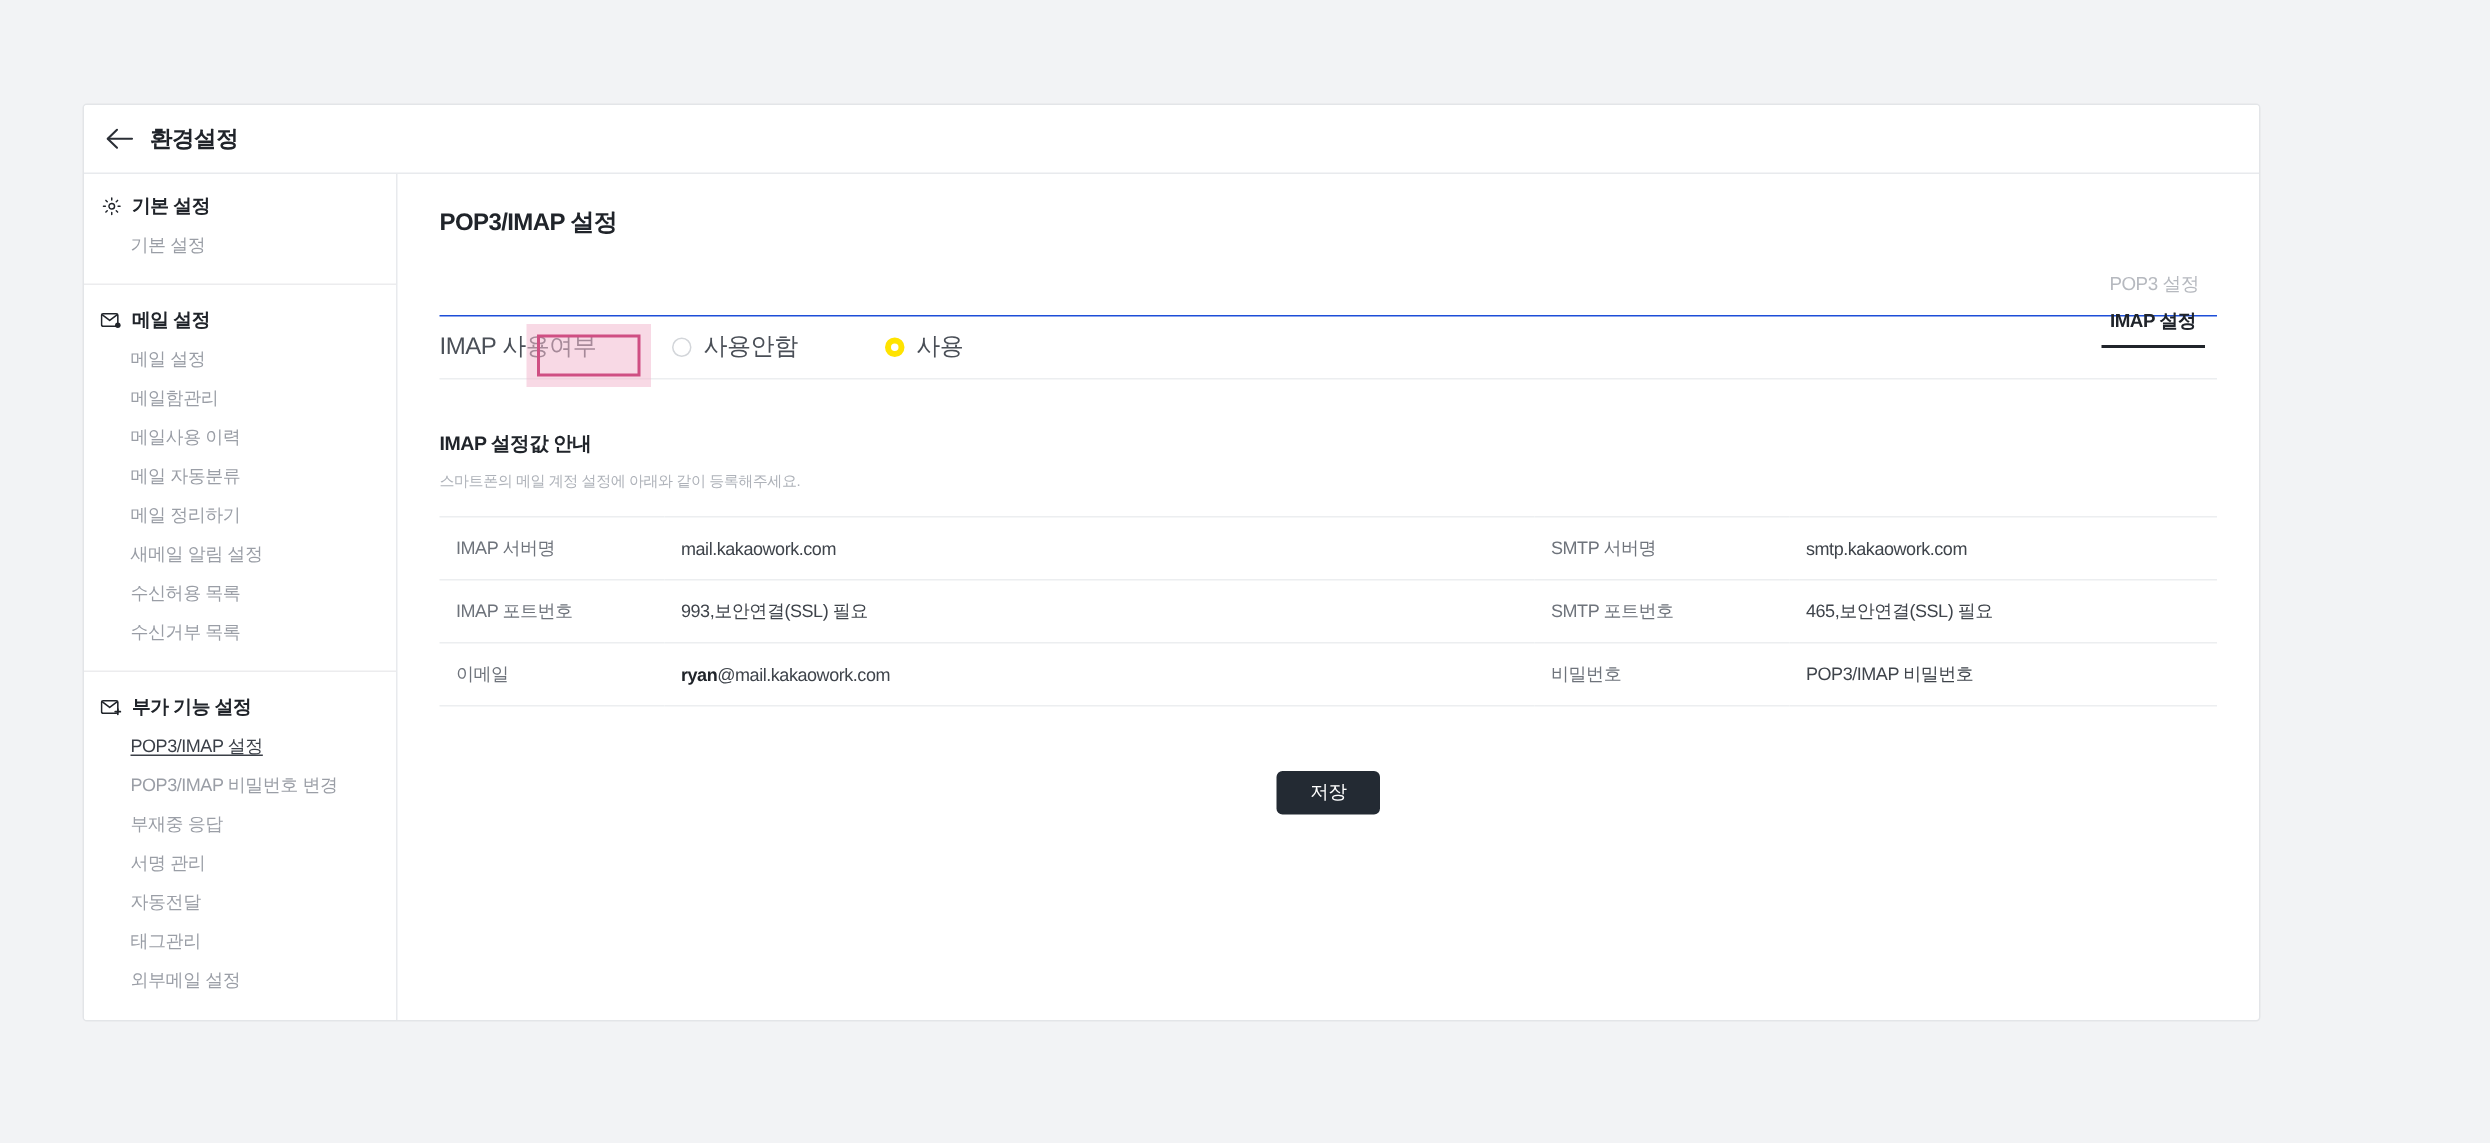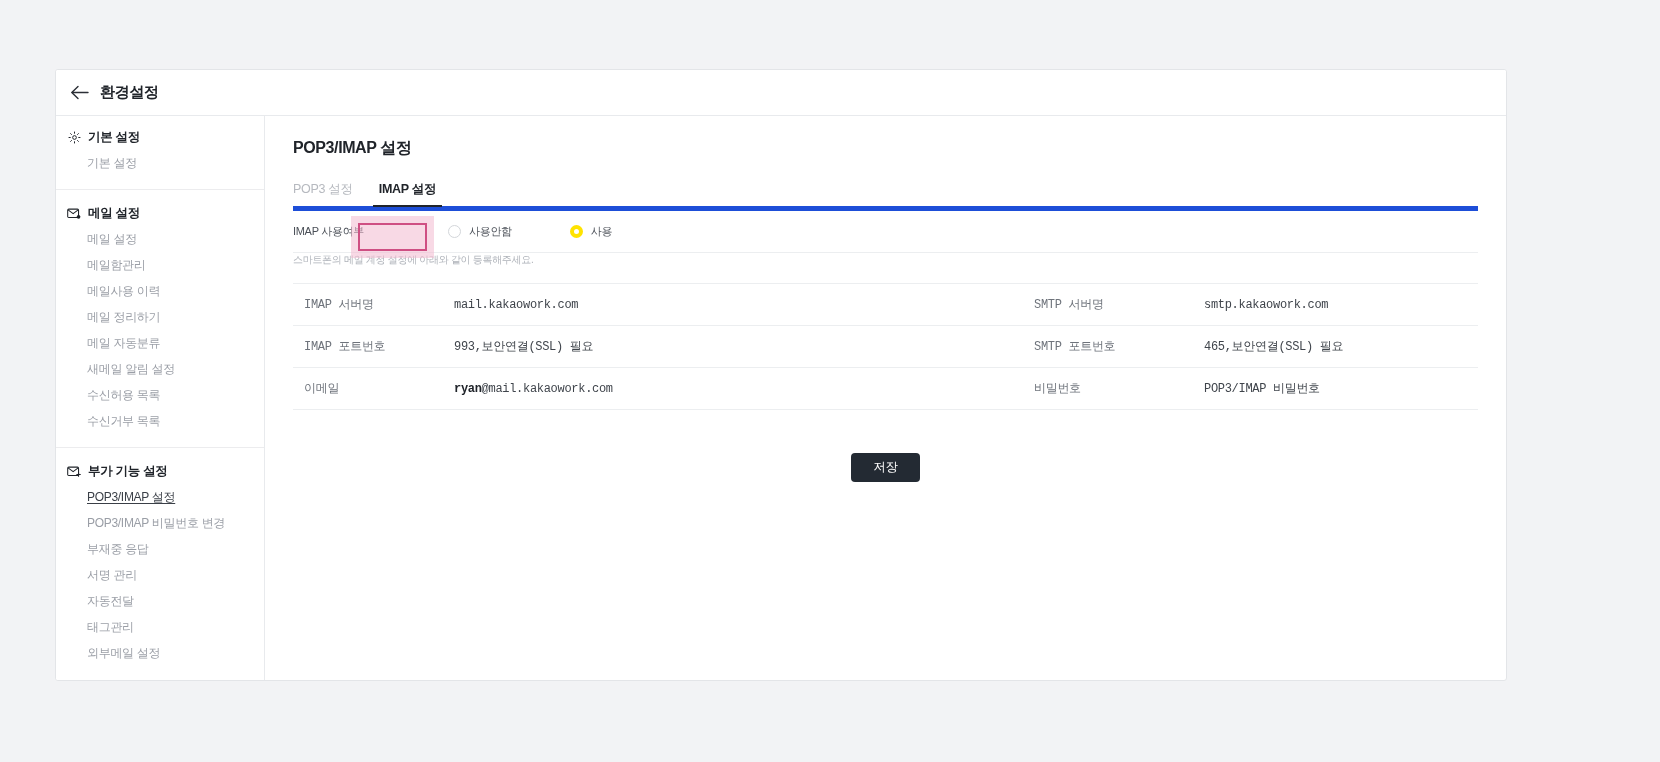--- a/index.html
+++ b/index.html
@@ -96,23 +96,24 @@
     font-size: 16px;
     font-weight: bold;
     color: #20242a;
     letter-spacing: -0.4px;
     margin: 0 0 22px 0;
   }
   
   .tabs {
     display: flex;
     align-items: flex-end;
-    border-bottom: 5px solid #1d4ed8;
+    border-bottom: 1px solid #1d4ed8;
     position: relative;
     height: 30px;
+    flex-direction: column;
   }
   .tab {
     font-size: 12.5px;
     color: #b6b9bf;
     letter-spacing: -0.3px;
     padding: 0 12px 8px 0;
     cursor: pointer;
     background: transparent;
     border: none;
     font-family: inherit;
@@ -145,21 +146,21 @@
     left: 7px; top: 7px; right: 7px; bottom: 7px;
     border: 2px solid #cf4f83;
     background: transparent;
   }
   
   .radio-row {
     display: flex;
     align-items: center;
     height: 42px;
     border-bottom: 1px solid #eceef0;
-    font-size: 11px;
+    font-size: 16px;
     color: #4a4f57;
     letter-spacing: -0.3px;
   }
   .radio-row .lbl { width: 155px; color: #4a4f57; }
   .radio-opt {
     display: flex;
     align-items: center;
     gap: 8px;
     cursor: pointer;
     margin-right: 58px;
@@ -186,21 +187,21 @@
     margin: 34px 0 9px 0;
   }
   .info-desc {
     font-size: 10px;
     color: #aeb2b9;
     letter-spacing: -0.3px;
     margin: 0 0 16px 0;
   }
   
   .ktable { width: 100%; border-collapse: collapse; table-layout: fixed; }
-  .ktable tr { border-top: 1px solid #eceef0; font-family: Liberation Mono, monospace; }
+  .ktable tr { border-top: 1px solid #eceef0; }
   .ktable tr:last-child { border-bottom: 1px solid #eceef0; }
   .ktable td {
     padding: 12px 0 12px 11px;
     font-size: 12px;
     letter-spacing: -0.3px;
     vertical-align: middle;
     height: 37px;
   }
   .ktable td.k { color: #6e737b; width: 150px; }
   .ktable td.v { color: #3f444b; width: 580px; }
@@ -265,22 +266,22 @@
               <rect x="0.8" y="2" width="12.4" height="9.6" rx="1.2" stroke="currentColor" stroke-width="1.2"></rect>
               <path d="M1.2 2.8L7 7.1L12.8 2.8" stroke="currentColor" stroke-width="1.2" stroke-linejoin="round"></path>
               <circle cx="13.2" cy="10.8" r="2.1" fill="currentColor"></circle>
             </svg>
           </span>
           <span>메일 설정</span>
         </div>
         <div class="nav-item">메일 설정</div>
         <div class="nav-item">메일함관리</div>
         <div class="nav-item">메일사용 이력</div>
+        <div class="nav-item">메일 자동분류</div>
         <div class="nav-item">메일 정리하기</div>
-        <div class="nav-item">메일 자동분류</div>
         <div class="nav-item">새메일 알림 설정</div>
         <div class="nav-item">수신허용 목록</div>
         <div class="nav-item">수신거부 목록</div>
       </div>
 
       <div class="nav-group">
         <div class="group-head">
           <span class="gicon">
             <svg width="14" height="13" viewBox="0 0 16 14" fill="none">
               <rect x="0.8" y="2" width="12.4" height="9.6" rx="1.2" stroke="currentColor" stroke-width="1.2"></rect>
@@ -315,20 +316,21 @@
         <label class="radio-opt">
           <span class="radio-dot"></span>
           <span class="rtext">사용안함</span>
         </label>
         <label class="radio-opt">
           <span class="radio-dot on"></span>
           <span class="rtext">사용</span>
         </label>
       </div>
 
+      <div class="info-head">IMAP 설정값 안내</div>
       <div class="info-desc">스마트폰의 메일 계정 설정에 아래와 같이 등록해주세요.</div>
 
       <table class="ktable">
         <tbody>
           <tr>
             <td class="k">IMAP 서버명</td>
             <td class="v">mail.kakaowork.com</td>
             <td class="k2">SMTP 서버명</td>
             <td class="v2">smtp.kakaowork.com</td>
           </tr>

